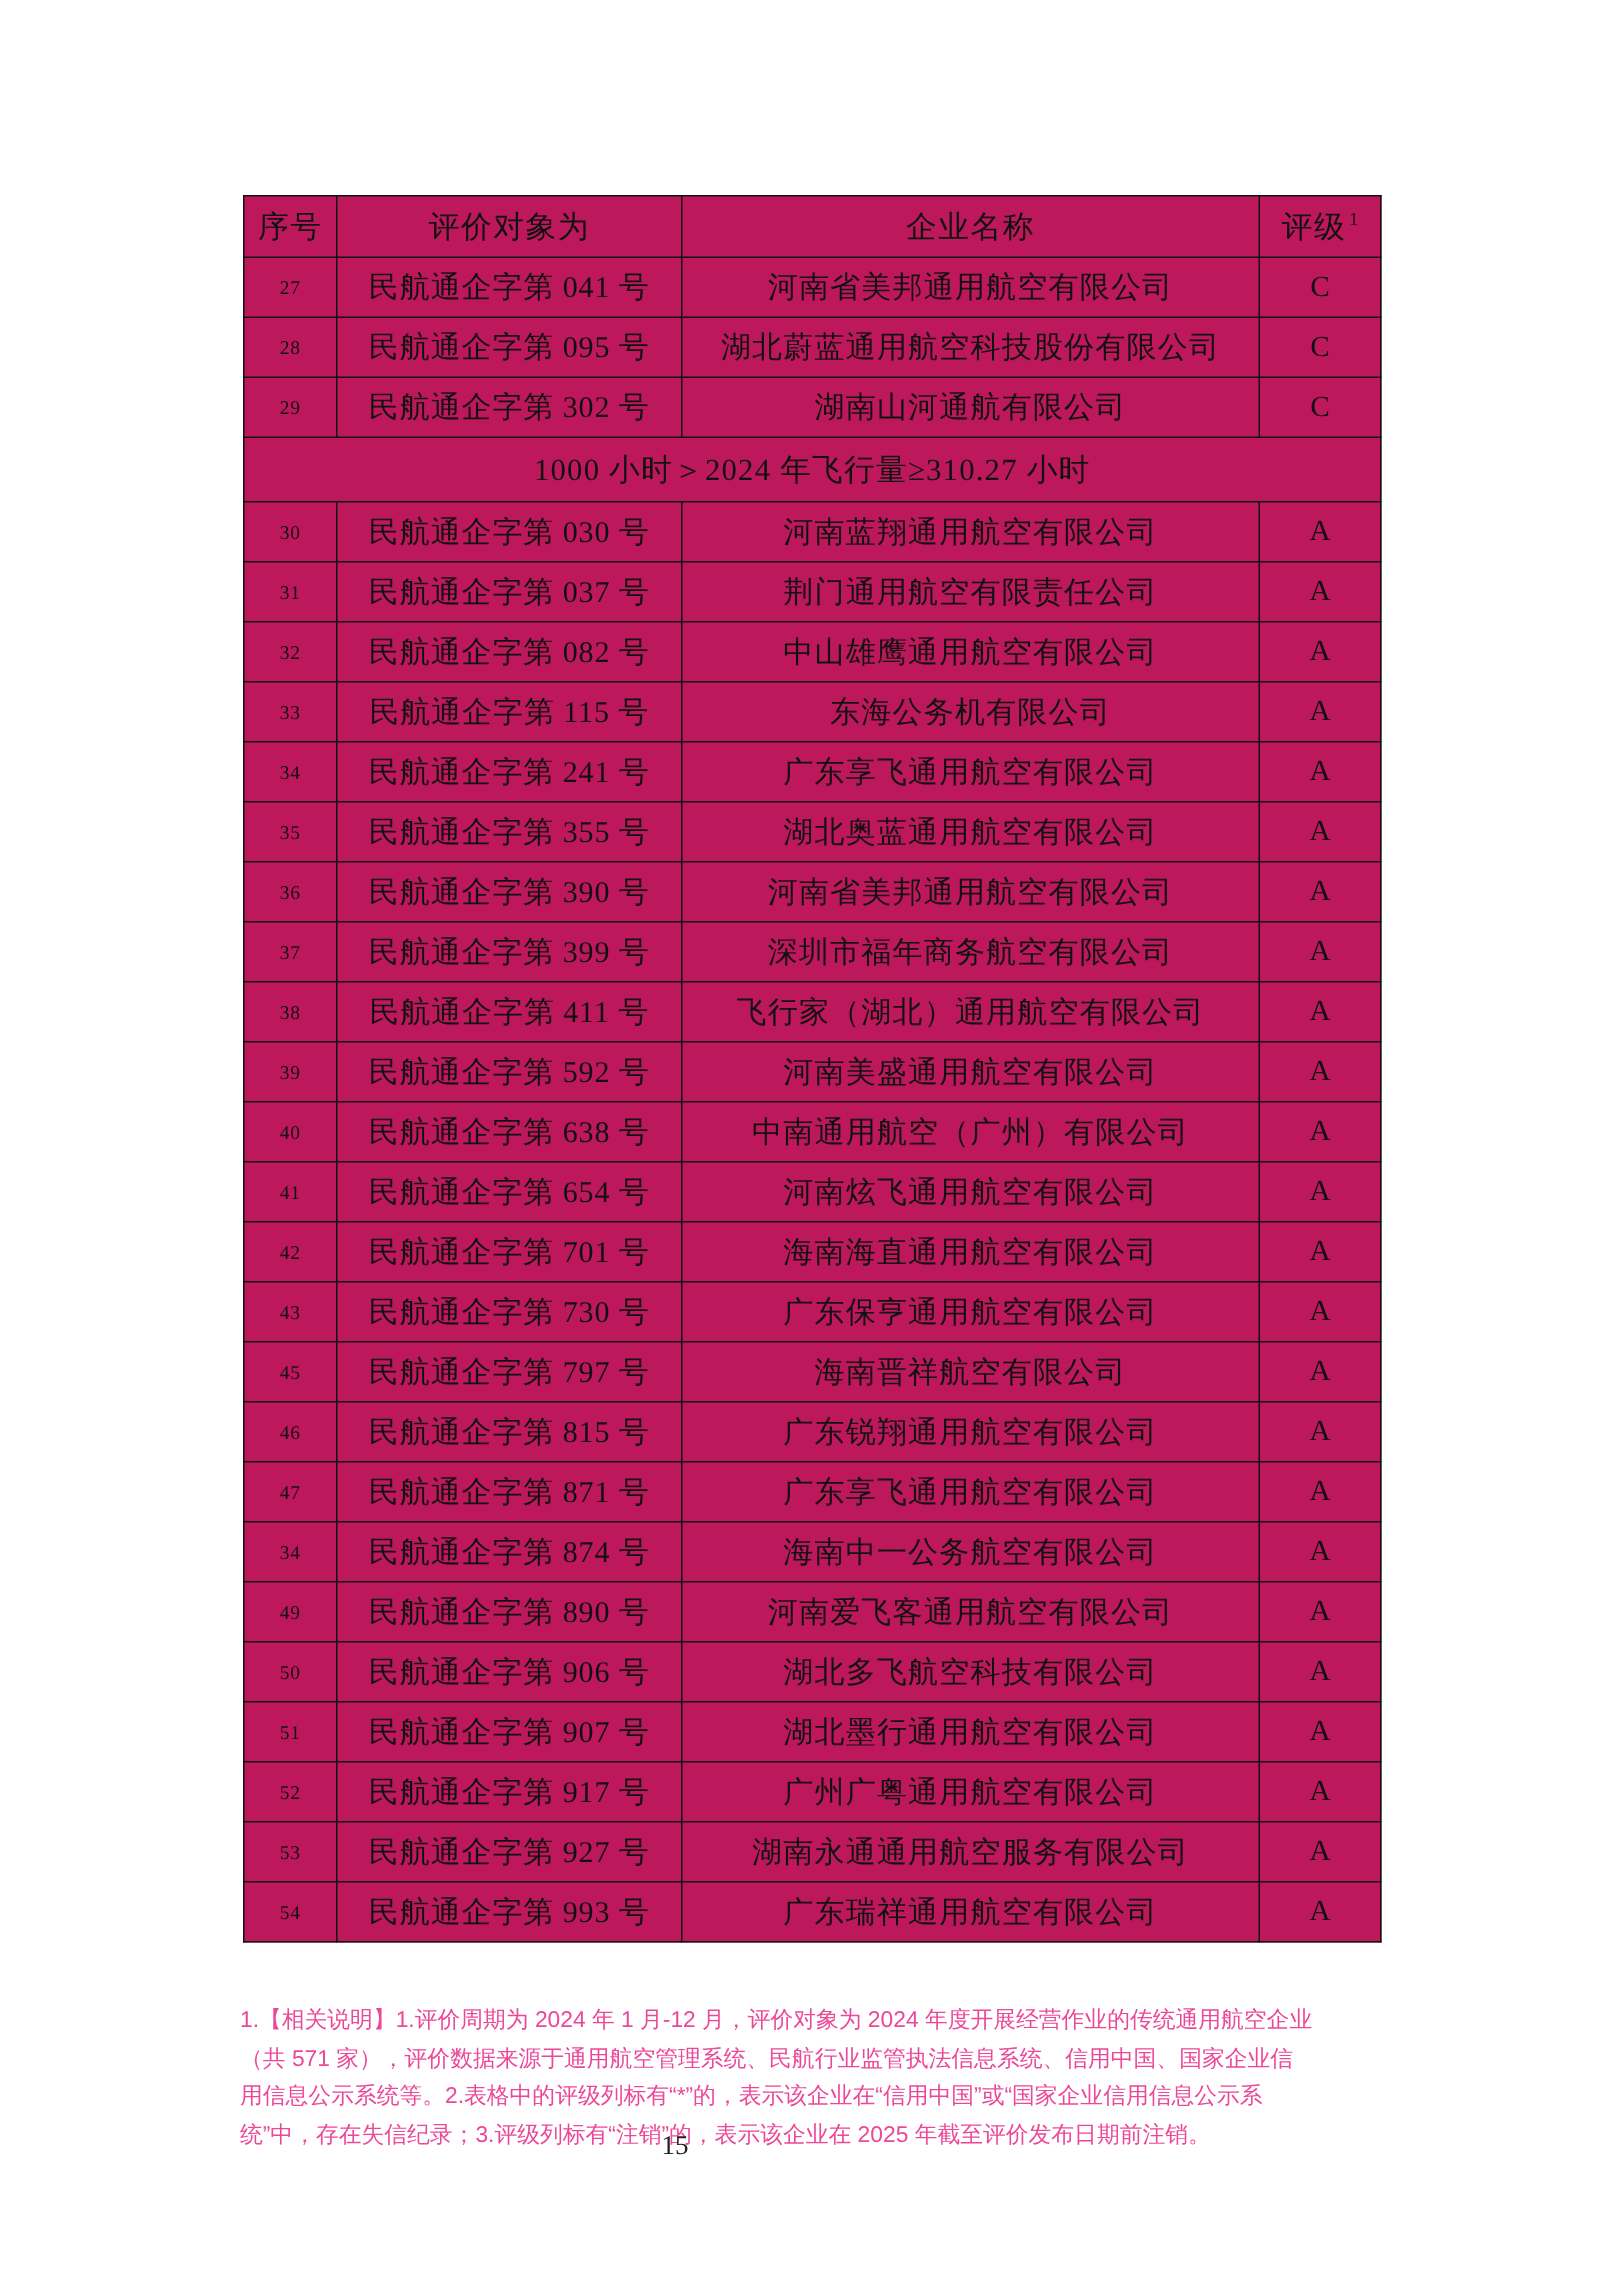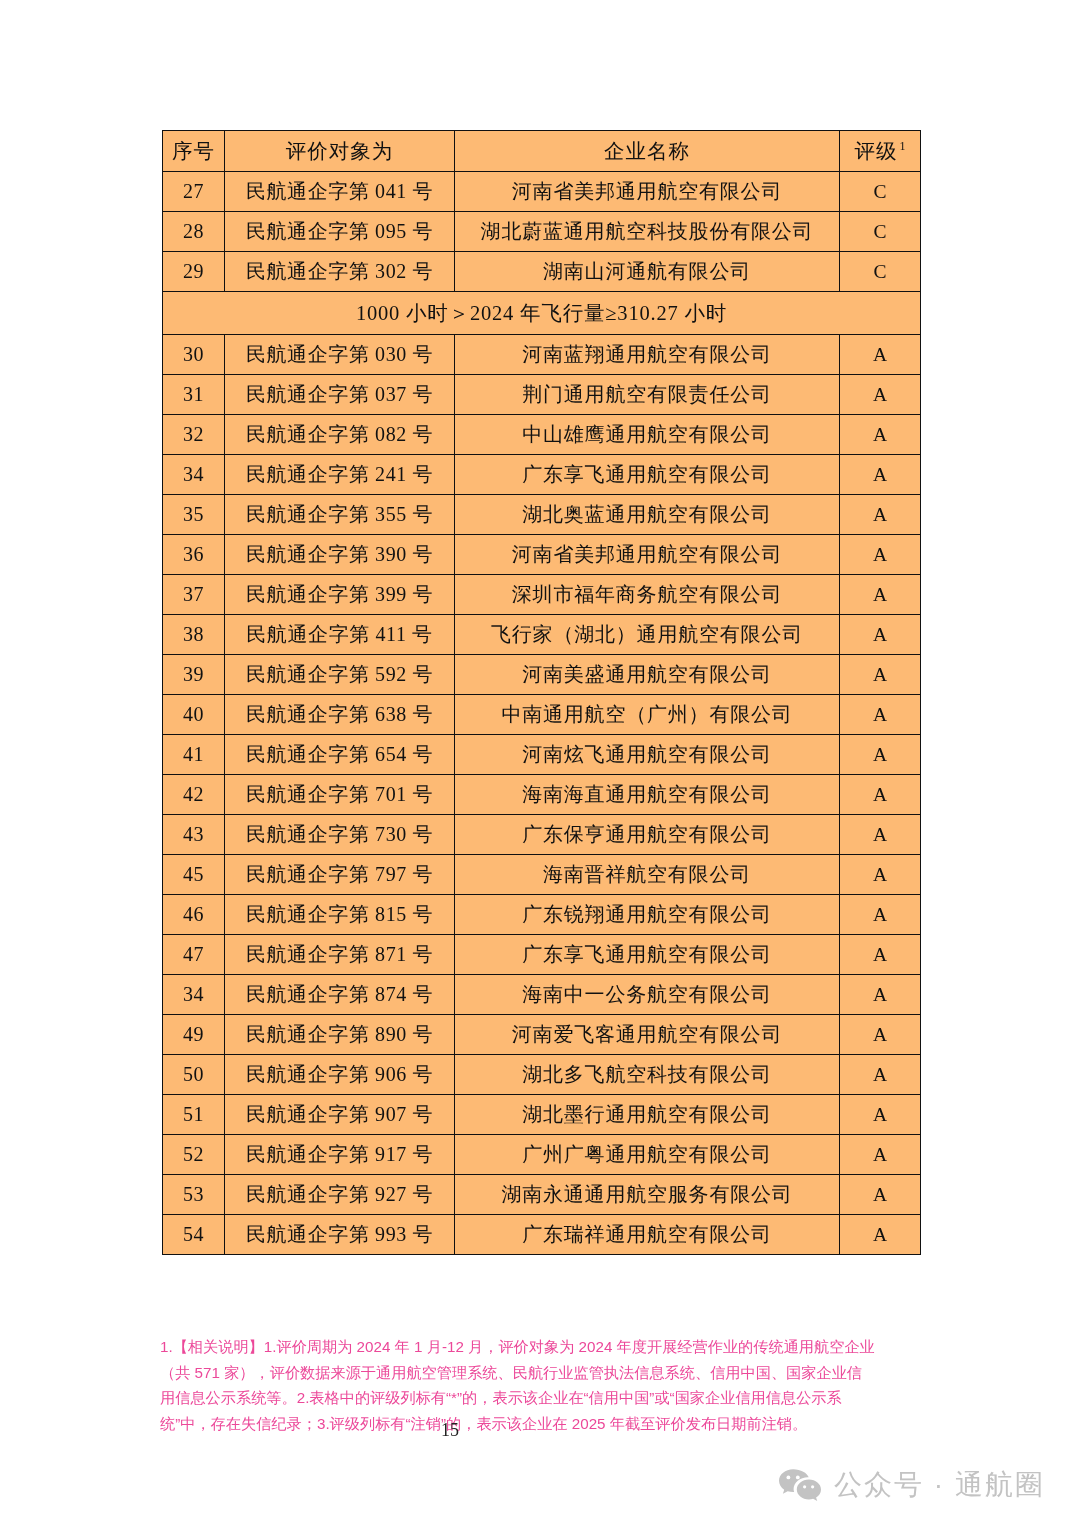--- a/index.html
+++ b/index.html
@@ -27,21 +27,21 @@
   .table-wrap {
     position: absolute;
     left: 162px;
     top: 130px;
     width: 758px;
   }
   table.rating-table {
     border-collapse: collapse;
     width: 758px;
     table-layout: fixed;
-    background: #fdba74;
+    background: #be185d;
   }
   table.rating-table td,
   table.rating-table th {
     border: 1.6px solid #111;
     padding: 0;
     text-align: center;
     vertical-align: middle;
     font-weight: normal;
     color: #111;
   }
@@ -61,21 +61,21 @@
     vertical-align: super;
     letter-spacing: 0;
     margin-left: 2px;
   }
 
   .data-row td {
     height: 39px;
     font-size: 20px;
   }
   .data-row td.idx {
-    font-size: 20px;
+    font-size: 13px;
     letter-spacing: 0.5px;
   }
   .data-row td.lic {
     font-size: 20px;
     letter-spacing: 0.6px;
   }
   .data-row td.name {
     font-size: 20px;
     letter-spacing: 0.8px;
   }
@@ -201,20 +201,26 @@
             <td class="name">荆门通用航空有限责任公司</td>
             <td class="rating">A</td>
           </tr>
           <tr class="data-row">
             <td class="idx">32</td>
             <td class="lic">民航通企字第 082 号</td>
             <td class="name">中山雄鹰通用航空有限公司</td>
             <td class="rating">A</td>
           </tr>
           <tr class="data-row">
+            <td class="idx">33</td>
+            <td class="lic">民航通企字第 115 号</td>
+            <td class="name">东海公务机有限公司</td>
+            <td class="rating">A</td>
+          </tr>
+          <tr class="data-row">
             <td class="idx">34</td>
             <td class="lic">民航通企字第 241 号</td>
             <td class="name">广东享飞通用航空有限公司</td>
             <td class="rating">A</td>
           </tr>
           <tr class="data-row">
             <td class="idx">35</td>
             <td class="lic">民航通企字第 355 号</td>
             <td class="name">湖北奥蓝通用航空有限公司</td>
             <td class="rating">A</td>
@@ -333,27 +339,14 @@
 
   <div class="footnote" id="footnote">
       <span class="fn-line">1.【相关说明】1.评价周期为 2024 年 1 月-12 月，评价对象为 2024 年度开展经营作业的传统通用航空企业</span>
       <span class="fn-line indent">（共 571 家），评价数据来源于通用航空管理系统、民航行业监管执法信息系统、信用中国、国家企业信</span>
       <span class="fn-line indent">用信息公示系统等。2.表格中的评级列标有“*”的，表示该企业在“信用中国”或“国家企业信用信息公示系</span>
       <span class="fn-line indent">统”中，存在失信纪录；3.评级列标有“注销”的，表示该企业在 2025 年截至评价发布日期前注销。</span>
     </div>
 
   <div class="page-number">15</div>
 
-  <div class="watermark">
-    <span>
-      <svg class="wechat-icon" viewBox="0 0 44 34" xmlns="http://www.w3.org/2000/svg" aria-hidden="true">
-        <path d="M15.2 1.2C7.3 1.2 1 6.4 1 12.8c0 3.6 2 6.8 5.2 8.9l-1.3 4.1 4.8-2.5c1.7.5 3.5.8 5.5.8h.9c-.3-1-.5-2-.5-3.1 0-6.5 6.4-11.8 14.3-11.8h.8C29.1 5 22.8 1.2 15.2 1.2z" fill="#c3c3c3"></path>
-        <circle cx="10.4" cy="9.4" r="1.9" fill="#ffffff"></circle>
-        <circle cx="19.8" cy="9.4" r="1.9" fill="#ffffff"></circle>
-        <path d="M43 21.4c0-5.5-5.4-10-12.1-10s-12.1 4.5-12.1 10 5.4 10 12.1 10c1.5 0 2.9-.2 4.2-.6l4.1 2.2-1.1-3.5c2.9-1.8 4.9-4.7 4.9-8.1z" fill="#c3c3c3"></path>
-        <circle cx="26.6" cy="18.8" r="1.6" fill="#ffffff"></circle>
-        <circle cx="34.6" cy="18.8" r="1.6" fill="#ffffff"></circle>
-      </svg>
-    </span>
-    <span class="wm-text">公众号 · 通航圈</span>
-  </div>
 
 </div>
 
 </body></html>

